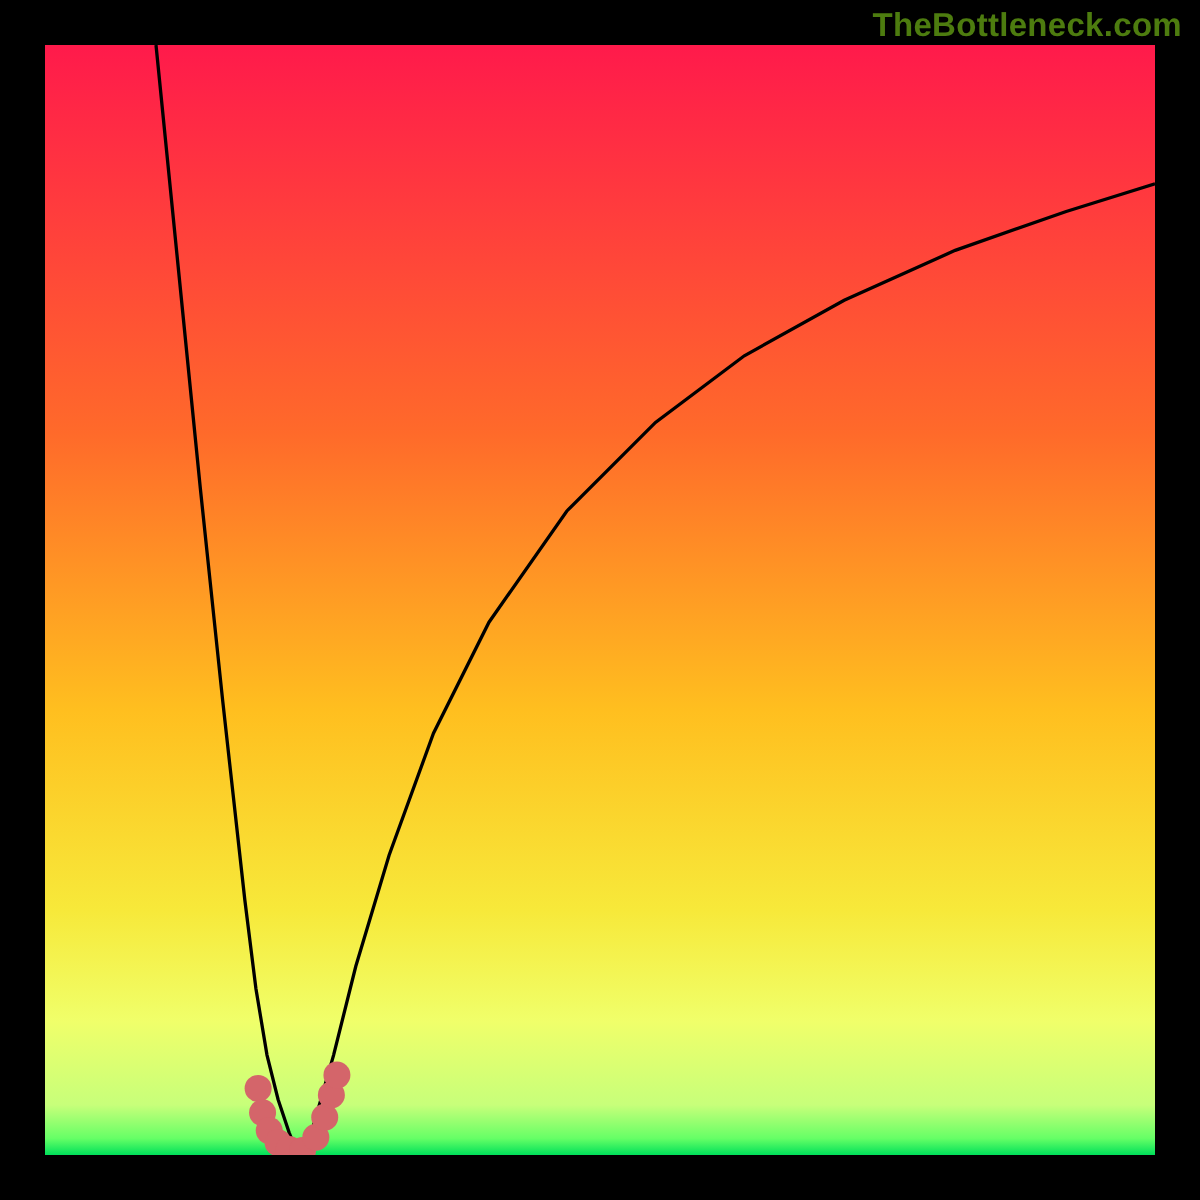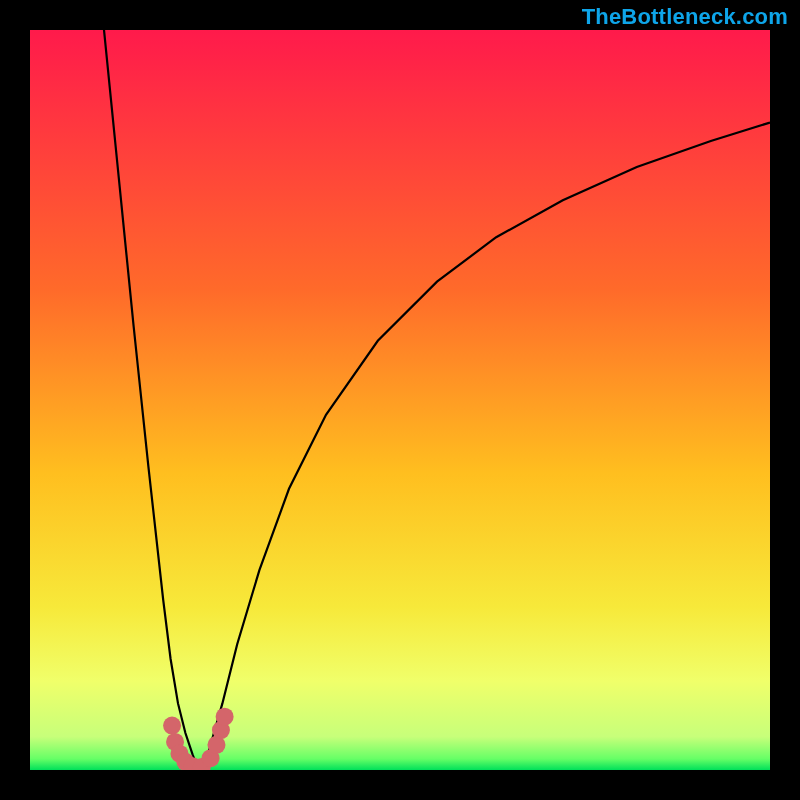--- a/index.html
+++ b/index.html
@@ -20,21 +20,21 @@
     position: absolute;
     left: 30px;
     top: 30px;
     width: 740px;
     height: 740px;
   }
   .watermark {
     position: absolute;
     top: 4px;
     right: 12px;
-    color: #0ea5e9;
+    color: #4d7c0f;
     font-size: 22px;
     font-weight: 600;
     letter-spacing: 0.2px;
     z-index: 5;
   }
   svg { display: block; }
 </style>
 </head>
 <body>
 

